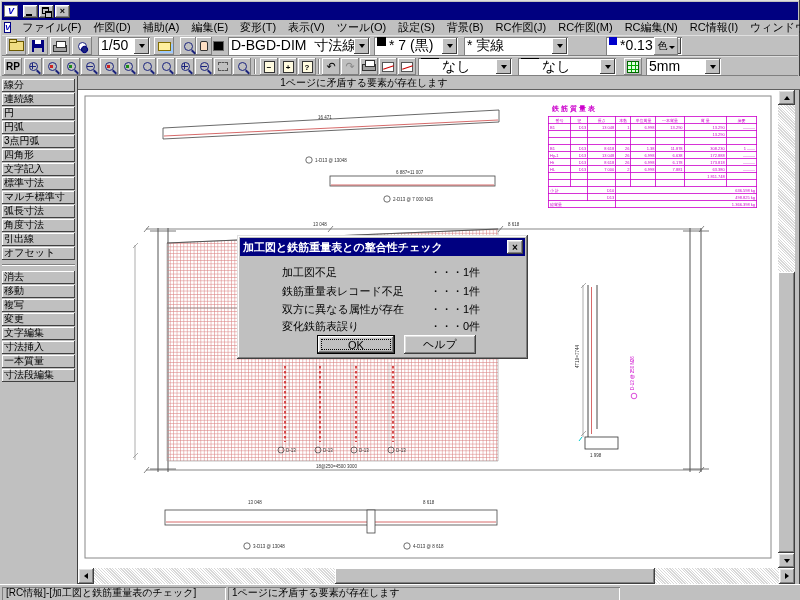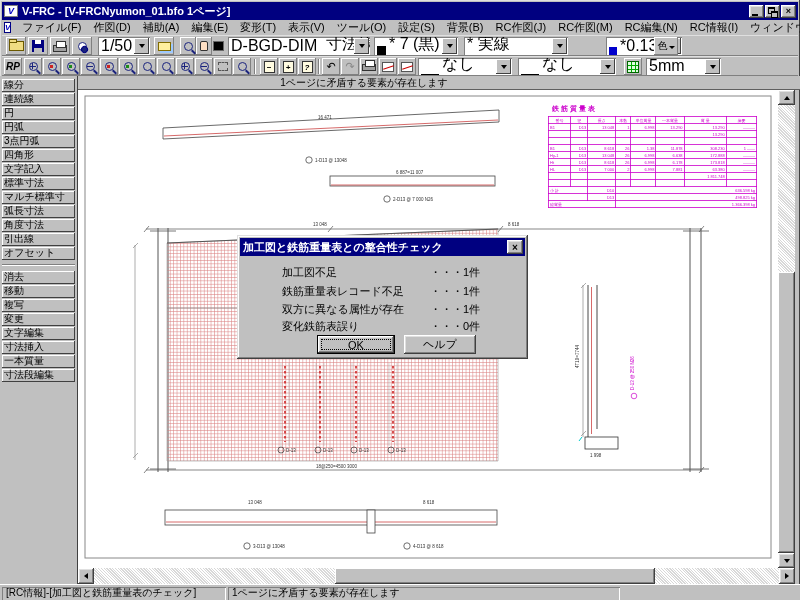--- a/index.html
+++ b/index.html
@@ -20,22 +20,22 @@
   
   .menubar{left:2px;top:20px;width:796px;height:15px;display:flex;align-items:center;font-size:11px;color:#000;padding-left:2px;}
   .m-icon{width:13px;height:11px;background:#fff;border:1px solid #000080;color:#0000c0;font-size:8px;font-weight:bold;font-style:italic;line-height:9px;text-align:center;margin-right:5px;}
   .menu-item{padding:1px 6px;white-space:nowrap;}
   .m-spacer{flex:1;}
   
   .tb{left:2px;width:796px;background:#c0c0c0;border-top:1px solid #dfdfdf;border-bottom:1px solid #808080;}
   .tb1{top:35px;height:21px;}
   .tb2{top:56px;height:20px;}
   .tbtn{position:absolute;top:1px;width:20px;height:18px;display:flex;align-items:center;justify-content:center;}
-  .tb2 .tbtn{height:17px;font-style:italic;}
-  .combo{position:absolute;top:1px;height:18px;background:#fff;box-shadow:inset 1px 1px #808080,inset -1px -1px #fff;display:flex;align-items:flex-end;font-size:16px;padding-left:3px;white-space:nowrap;overflow:hidden;}
+  .tb2 .tbtn{height:17px;}
+  .combo{position:absolute;top:1px;height:18px;background:#fff;box-shadow:inset 1px 1px #808080,inset -1px -1px #fff;display:flex;align-items:flex-start;font-size:14px;padding-left:3px;white-space:nowrap;overflow:hidden;}
   .dd{position:absolute;right:1px;top:1px;bottom:1px;width:15px;background:#c0c0c0;box-shadow:inset -1px -1px #404040,inset 1px 1px #fff;display:flex;align-items:center;justify-content:center;}
   .tri{width:0;height:0;border:3px solid transparent;border-top:4px solid #000;margin-top:3px;}
   .sep{position:absolute;top:2px;width:2px;height:15px;box-shadow:inset 1px 0 #808080,inset -1px 0 #fff;}
   
   .ico-folder{width:15px;height:10px;background:#f0dc82;border:1px solid #6b5900;position:relative;}
   .ico-folder::before{content:"";position:absolute;left:-1px;top:-3px;width:6px;height:2px;background:#f0dc82;border:1px solid #6b5900;}
   .ico-floppy{width:12px;height:12px;background:#000080;position:relative;}
   .ico-floppy::before{content:"";position:absolute;left:3px;top:0;width:6px;height:4px;background:#fff;}
   .ico-floppy::after{content:"";position:absolute;left:2px;bottom:0;width:8px;height:4px;background:#c0c0c0;}
   .ico-print{width:14px;height:7px;background:#a0a0a0;border:1px solid #333;position:relative;margin-top:4px;}
@@ -98,21 +98,20 @@
   .statusbar{left:0;top:584px;width:800px;height:16px;background:#c0c0c0;border-top:1px solid #fff;font-size:10px;}
   .spanel{position:absolute;top:2px;height:16px;box-shadow:inset 1px 1px #808080,inset -1px -1px #fff;padding:0 4px;line-height:12px;white-space:nowrap;overflow:hidden;}
 </style>
 </head>
 <body>
 
 <div id="app">
 
   <div class="abs titlebar">
     <div class="t-icon">V</div>
-    <div class="t-text">V-FRC - [V-FRCNyumon_01.bfo 1ページ]</div>
     <div class="winbtn raised">
         <span class="glyph-min"></span>
       </div>
     <div class="winbtn raised">
         <span class="glyph-rest"></span>
       </div>
     <div class="winbtn raised">×</div>
   </div>
 
   <div class="abs menubar">

